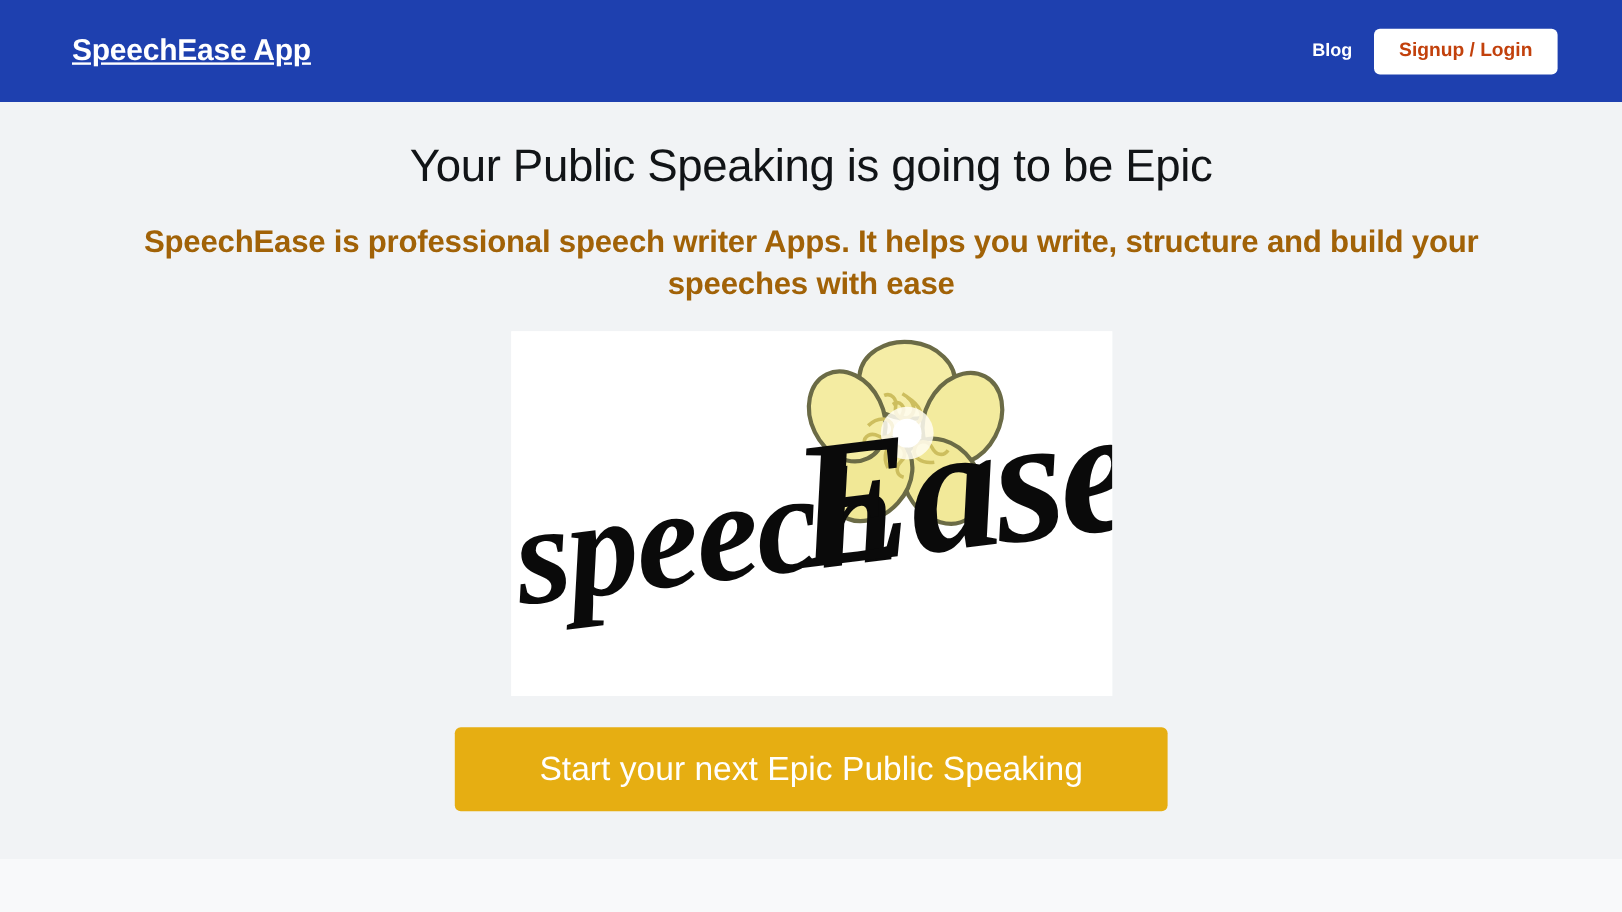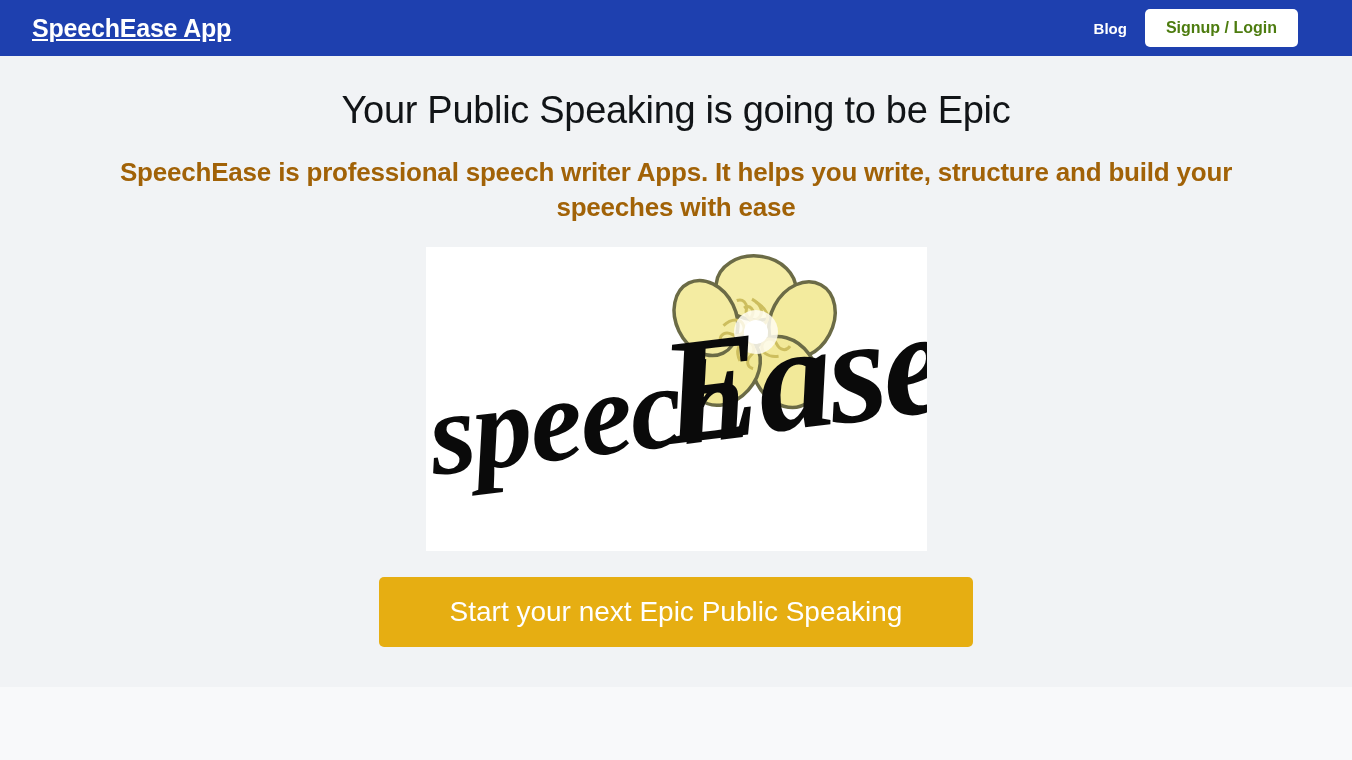--- a/index.html
+++ b/index.html
@@ -11,25 +11,25 @@
   }
 
   body {
     font-family: "Liberation Sans", sans-serif;
     background: #f8f9fa;
     color: #212529;
   }
 
   
   .navbar {
-    height: 56px;
+    height: 85px;
     background: #1e40af;
     display: flex;
     align-items: center;
-    padding: 0 54px 0 32px;
+    padding: 0 54px 0 60px;
     position: relative;
   }
 
   .brand {
     color: #ffffff;
     font-size: 25px;
     font-weight: bold;
     letter-spacing: -0.2px;
     line-height: 1;
     white-space: nowrap;
@@ -47,21 +47,21 @@
     font-size: 15px;
     font-weight: bold;
     text-decoration: none;
     white-space: nowrap;
     padding: 4px 2px;
     margin-left: 16px;
   }
 
   .nav-btn {
     background: #ffffff;
-    color: #4d7c0f;
+    color: #c2410c;
     font-size: 16px;
     font-weight: bold;
     border: none;
     border-radius: 5px;
     padding: 11px 21px;
     line-height: 1;
     white-space: nowrap;
     font-family: "Liberation Sans", sans-serif;
     cursor: pointer;
   }

